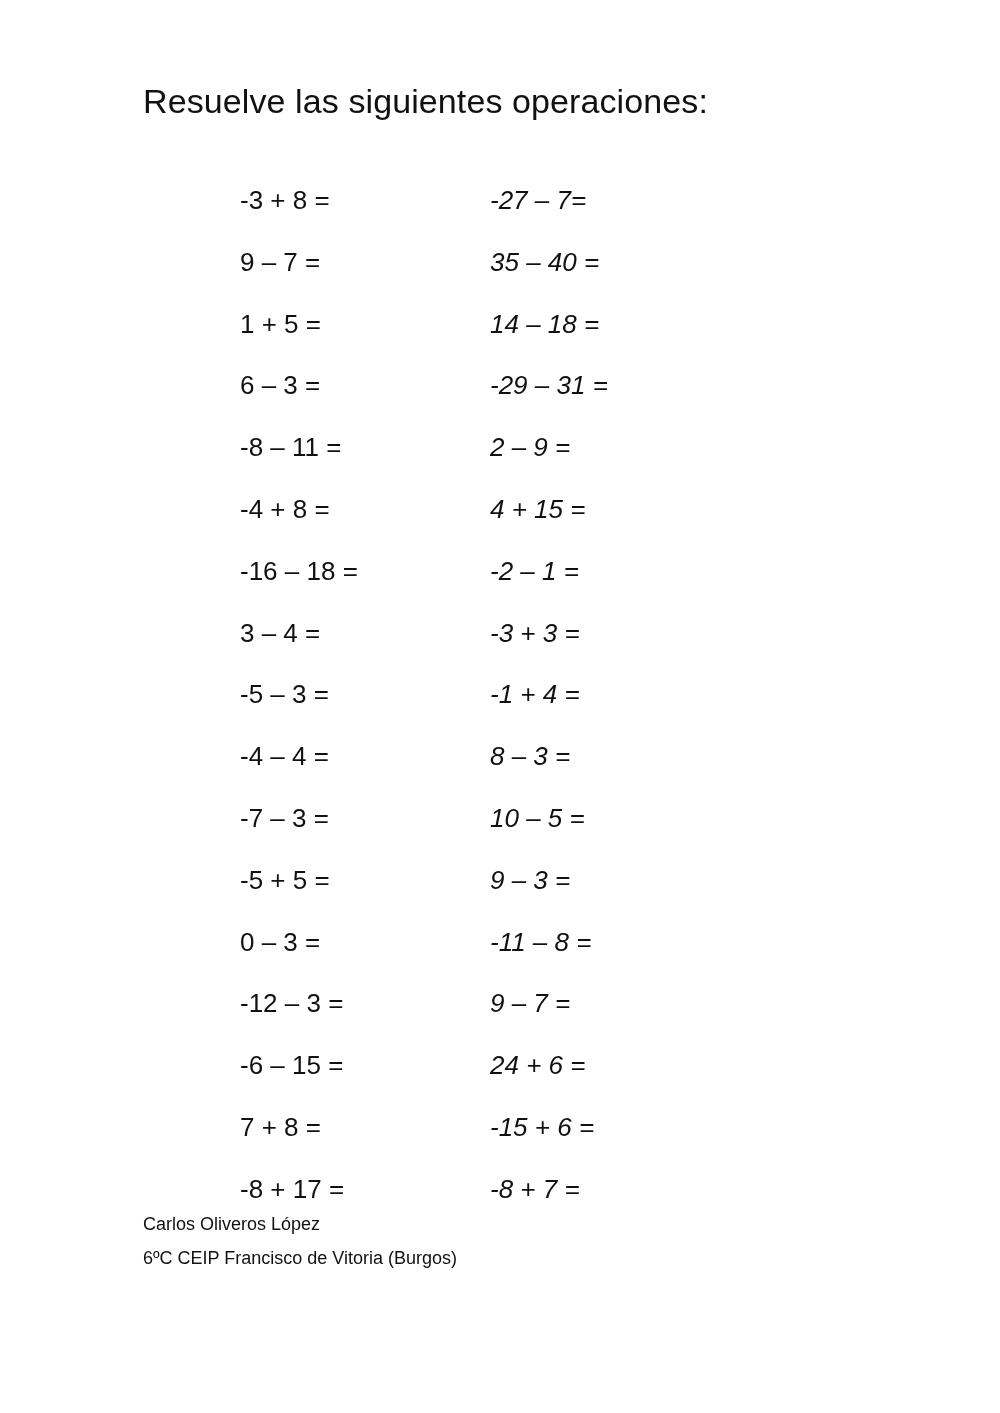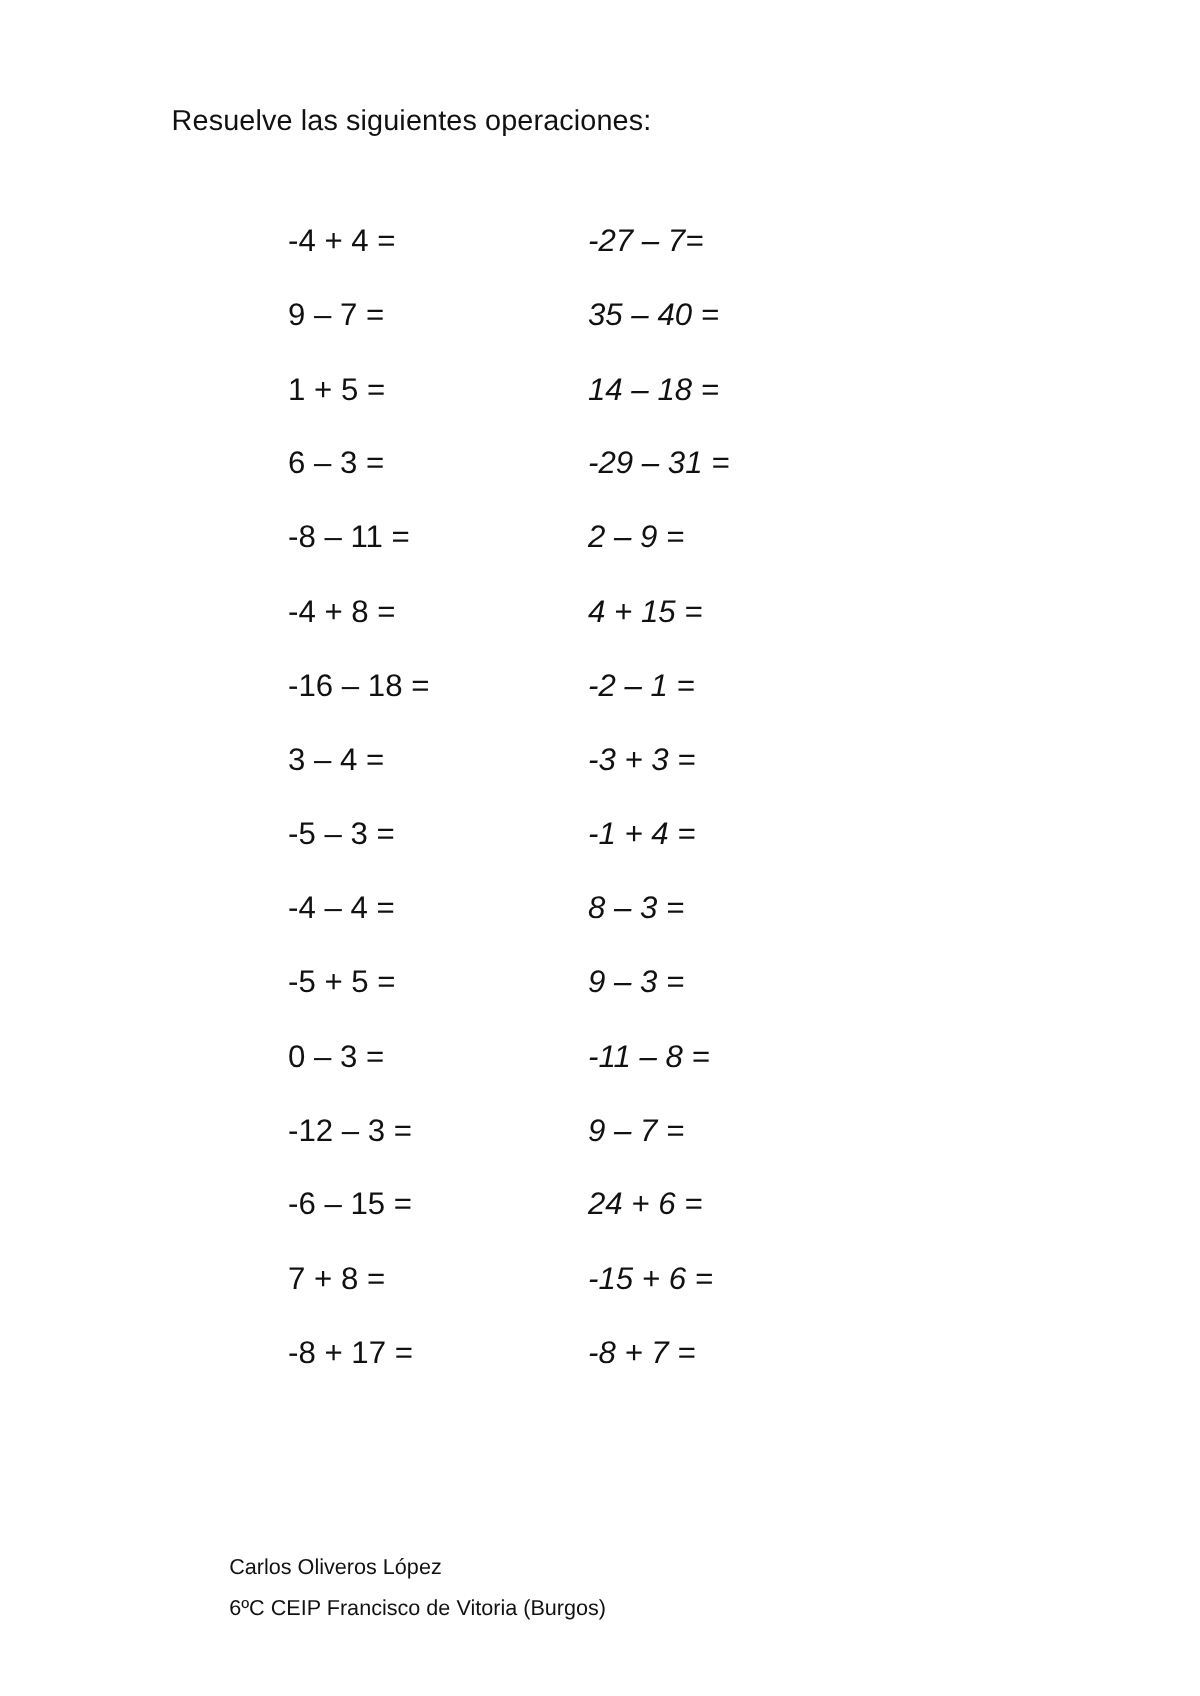--- a/index.html
+++ b/index.html
@@ -12,21 +12,21 @@
       height: 1413px;
       position: relative;
       overflow: hidden;
       font-family: "Liberation Sans", sans-serif;
       color: #111111;
     }
     .title {
       position: absolute;
       left: 143px;
       top: 82px;
-      font-size: 24px;
+      font-size: 34px;
       line-height: 38px;
       white-space: nowrap;
       letter-spacing: 0.1px;
     }
     .exercises {
       position: absolute;
       left: 240px;
       top: 183px;
       width: 460px;
     }
@@ -39,36 +39,35 @@
       top: 0;
       font-size: 26px;
       line-height: 34px;
       white-space: nowrap;
     }
     .op.left { left: 0; }
     .op.right { left: 250px; font-style: italic; }
     .footer {
       position: absolute;
       left: 143px;
-      top: 1289px;
+      top: 1207px;
       font-size: 18px;
       line-height: 34px;
       white-space: nowrap;
-      margin-left: 48px;
     }
     .footer div { height: 34px; }
   </style>
 </head>
 <body>
 
 <div class="title">Resuelve las siguientes operaciones:</div>
 
 <div class="exercises">
   <div class="row">
-    <span class="op left">-4 + 4 =</span>
+    <span class="op left">-3 + 8 =</span>
     <span class="op right">-27 – 7=</span>
   </div>
   <div class="row">
     <span class="op left">9 – 7 =</span>
     <span class="op right">35 – 40 =</span>
   </div>
   <div class="row">
     <span class="op left">1 + 5 =</span>
     <span class="op right">14 – 18 =</span>
   </div>
@@ -94,20 +93,24 @@
   </div>
   <div class="row">
     <span class="op left">-5 – 3 =</span>
     <span class="op right">-1 + 4 =</span>
   </div>
   <div class="row">
     <span class="op left">-4 – 4 =</span>
     <span class="op right">8 – 3 =</span>
   </div>
   <div class="row">
+    <span class="op left">-7 – 3 =</span>
+    <span class="op right">10 – 5 =</span>
+  </div>
+  <div class="row">
     <span class="op left">-5 + 5 =</span>
     <span class="op right">9 – 3 =</span>
   </div>
   <div class="row">
     <span class="op left">0 – 3 =</span>
     <span class="op right">-11 – 8 =</span>
   </div>
   <div class="row">
     <span class="op left">-12 – 3 =</span>
     <span class="op right">9 – 7 =</span>

